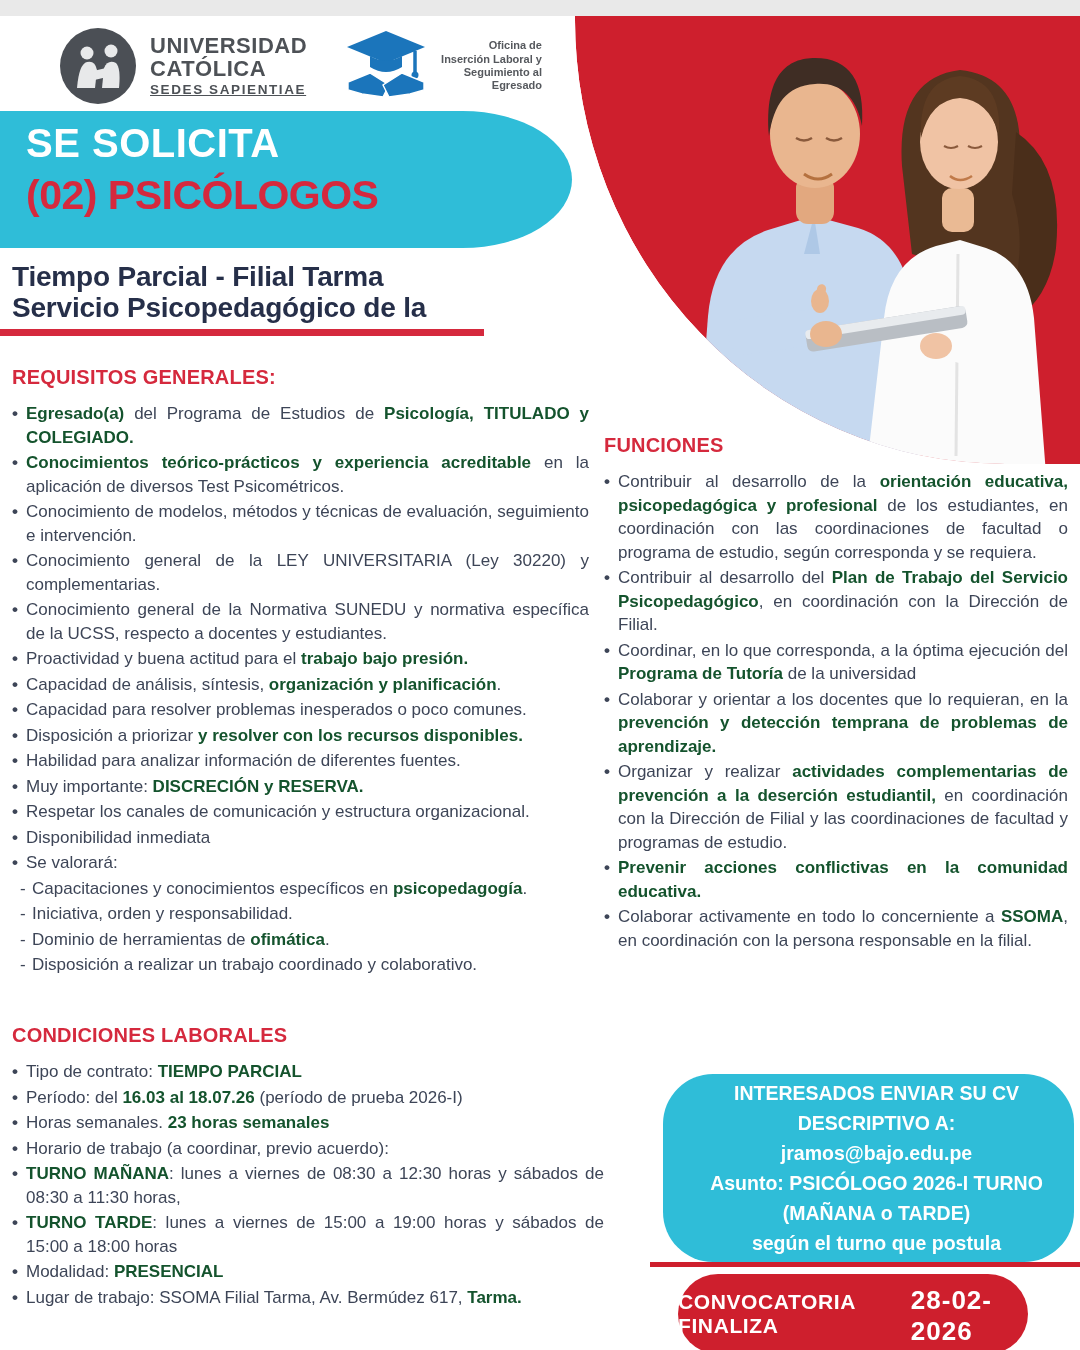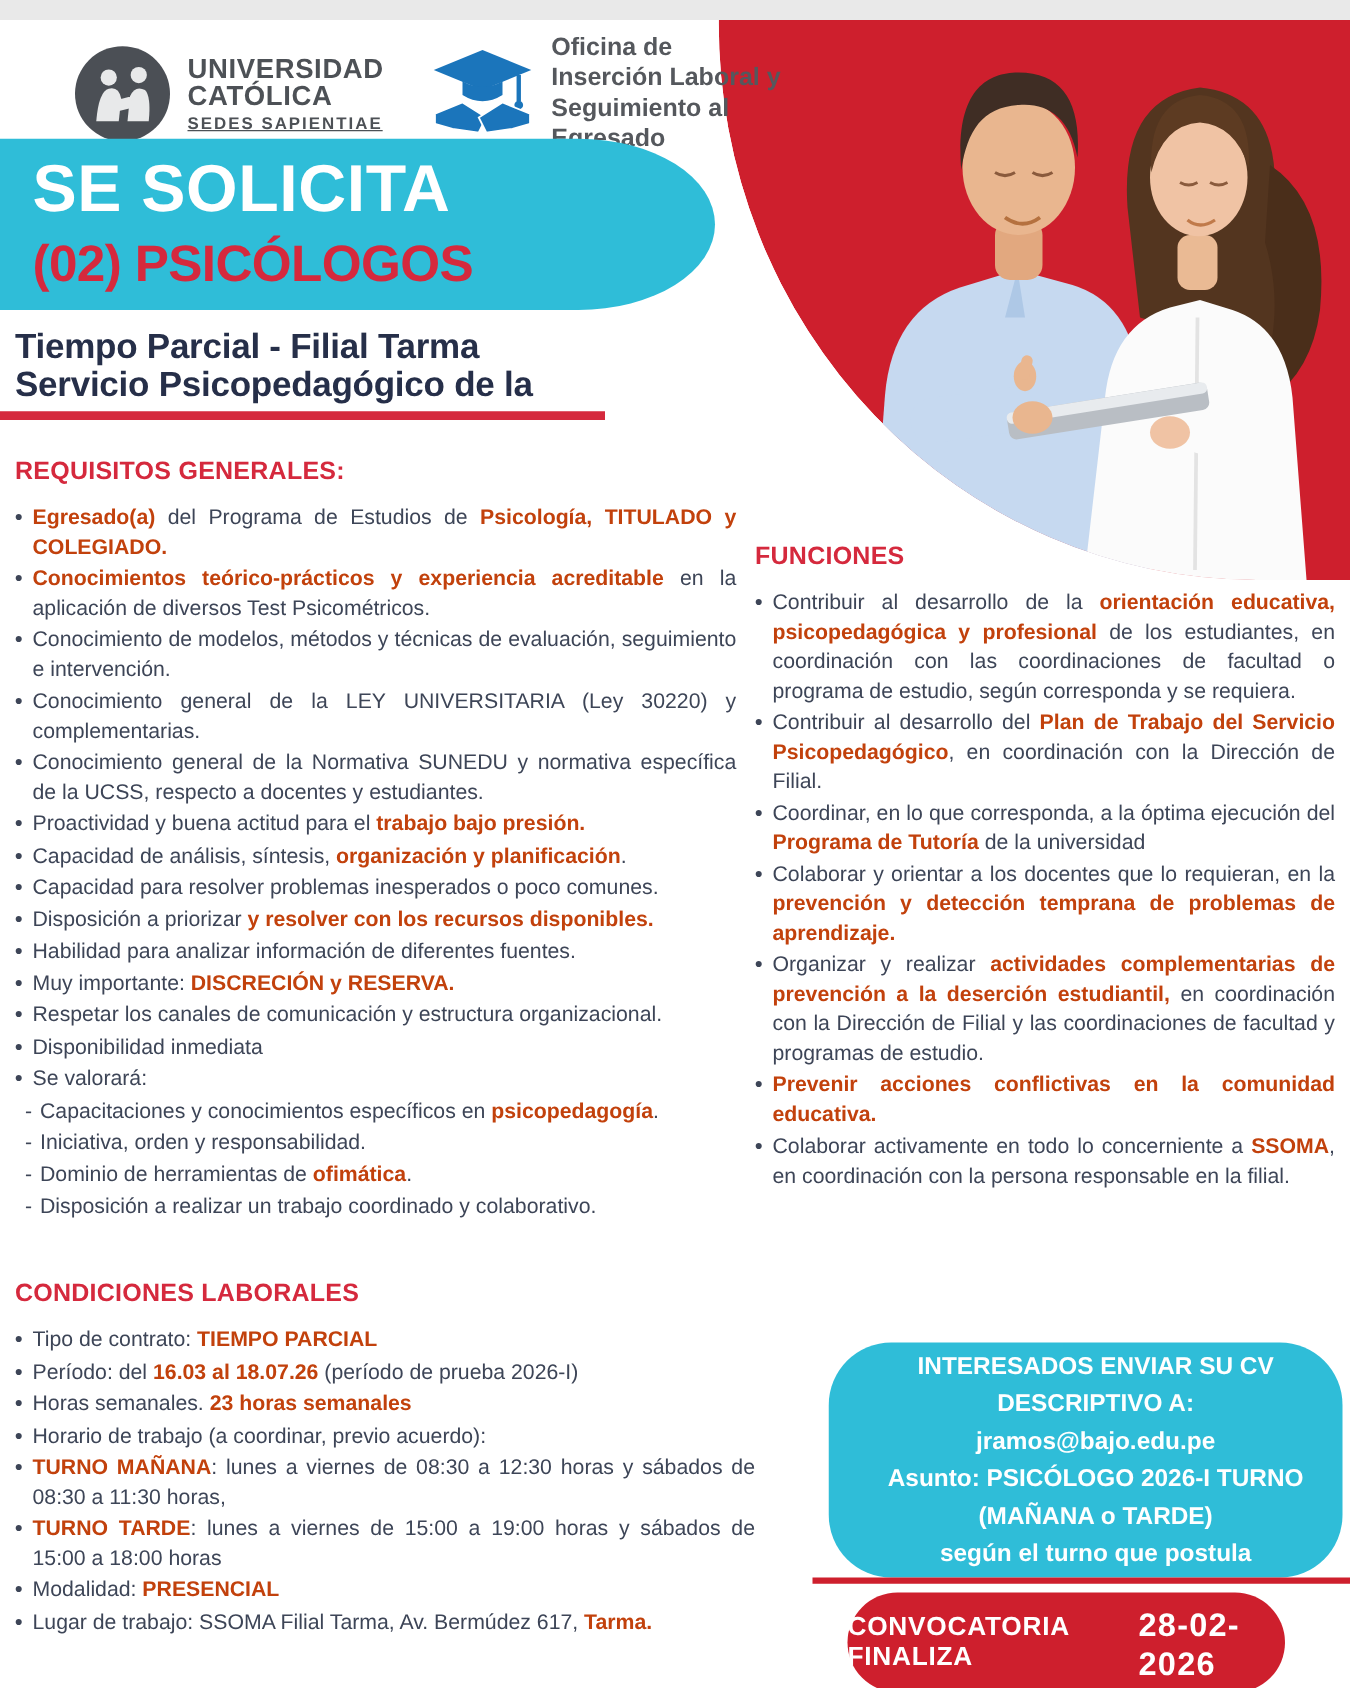--- a/index.html
+++ b/index.html
@@ -7,49 +7,49 @@
     position:relative;width:1080px;height:1350px;margin:16px auto;
     background:#ffffff;overflow:hidden;
     font-family:"Liberation Sans",sans-serif;color:var(--body);
   }
   
   .logos{position:absolute;left:58px;top:10px;display:flex;align-items:center;gap:36px;}
   .logo-block{display:flex;align-items:center;gap:12px;}
   .ucss-text{display:flex;flex-direction:column;line-height:1.02;color:var(--gray);}
   .ucss-text .l1,.ucss-text .l2{font-size:22px;font-weight:bold;letter-spacing:.5px;}
   .ucss-text .l3{font-size:13.5px;font-weight:bold;letter-spacing:1.6px;margin-top:3px;text-decoration:underline;}
-  .office-text{display:flex;flex-direction:column;line-height:1.22;color:#55585d;font-size:20px;font-weight:600;}
+  .office-text{display:flex;flex-direction:column;line-height:1.22;color:#55585d;font-size:11px;font-weight:600;align-items:flex-end;}
   
   .banner{
     position:absolute;left:0;top:95px;width:572px;height:137px;
     background:var(--cyan);
     border-radius:0 110px 110px 0 / 0 69px 69px 0;
     padding-left:26px;box-sizing:border-box;
   }
-  .banner .super{color:#fff;font-weight:bold;font-size:53px;letter-spacing:.5px;margin-top:10px;}
+  .banner .super{color:#fff;font-weight:bold;font-size:40px;letter-spacing:.5px;margin-top:10px;}
   .banner .main{color:var(--red);font-weight:bold;font-size:41px;letter-spacing:-.5px;margin-top:6px;}
   
   .position-title{
     position:absolute;left:12px;top:245px;width:560px;
     color:var(--navy);font-weight:bold;font-size:28px;line-height:1.12;letter-spacing:-.2px;
   }
   .red-underline{position:absolute;left:0;top:313px;width:484px;height:7px;background:var(--red);}
   
   .section{position:absolute;box-sizing:border-box;}
   .sec-heading{color:var(--red);font-weight:bold;font-size:20px;letter-spacing:.2px;margin:0 0 13px 0;}
   .requisitos{left:12px;top:350px;width:577px;}
   .condiciones{left:12px;top:1008px;width:592px;}
   .funciones{left:604px;top:418px;width:464px;}
   .list{font-size:17px;line-height:23.5px;color:var(--body);}
   .li{display:flex;margin-bottom:2px;}
   .li .marker{flex:none;width:14px;text-align:left;font-weight:bold;}
   .li.dash{padding-left:8px;}
   .li.dash .marker{font-weight:normal;width:12px;}
   .li .litext{flex:1;text-align:justify;}
-  .li .litext b{color:#c2410c;}
+  .li .litext b{color:#14532d;}
   
   .hero{position:absolute;top:0;right:0;}
   
   .cv-box{
     position:absolute;left:663px;top:1058px;width:395px;height:188px;
     background:var(--cyan);border-radius:50px;
     display:flex;flex-direction:column;justify-content:center;align-items:center;
     color:#fff;font-weight:bold;font-size:19.5px;line-height:30px;text-align:center;padding-left:16px;
   }
   .red-line{position:absolute;left:650px;top:1246px;width:430px;height:5px;background:var(--blob-red);}

